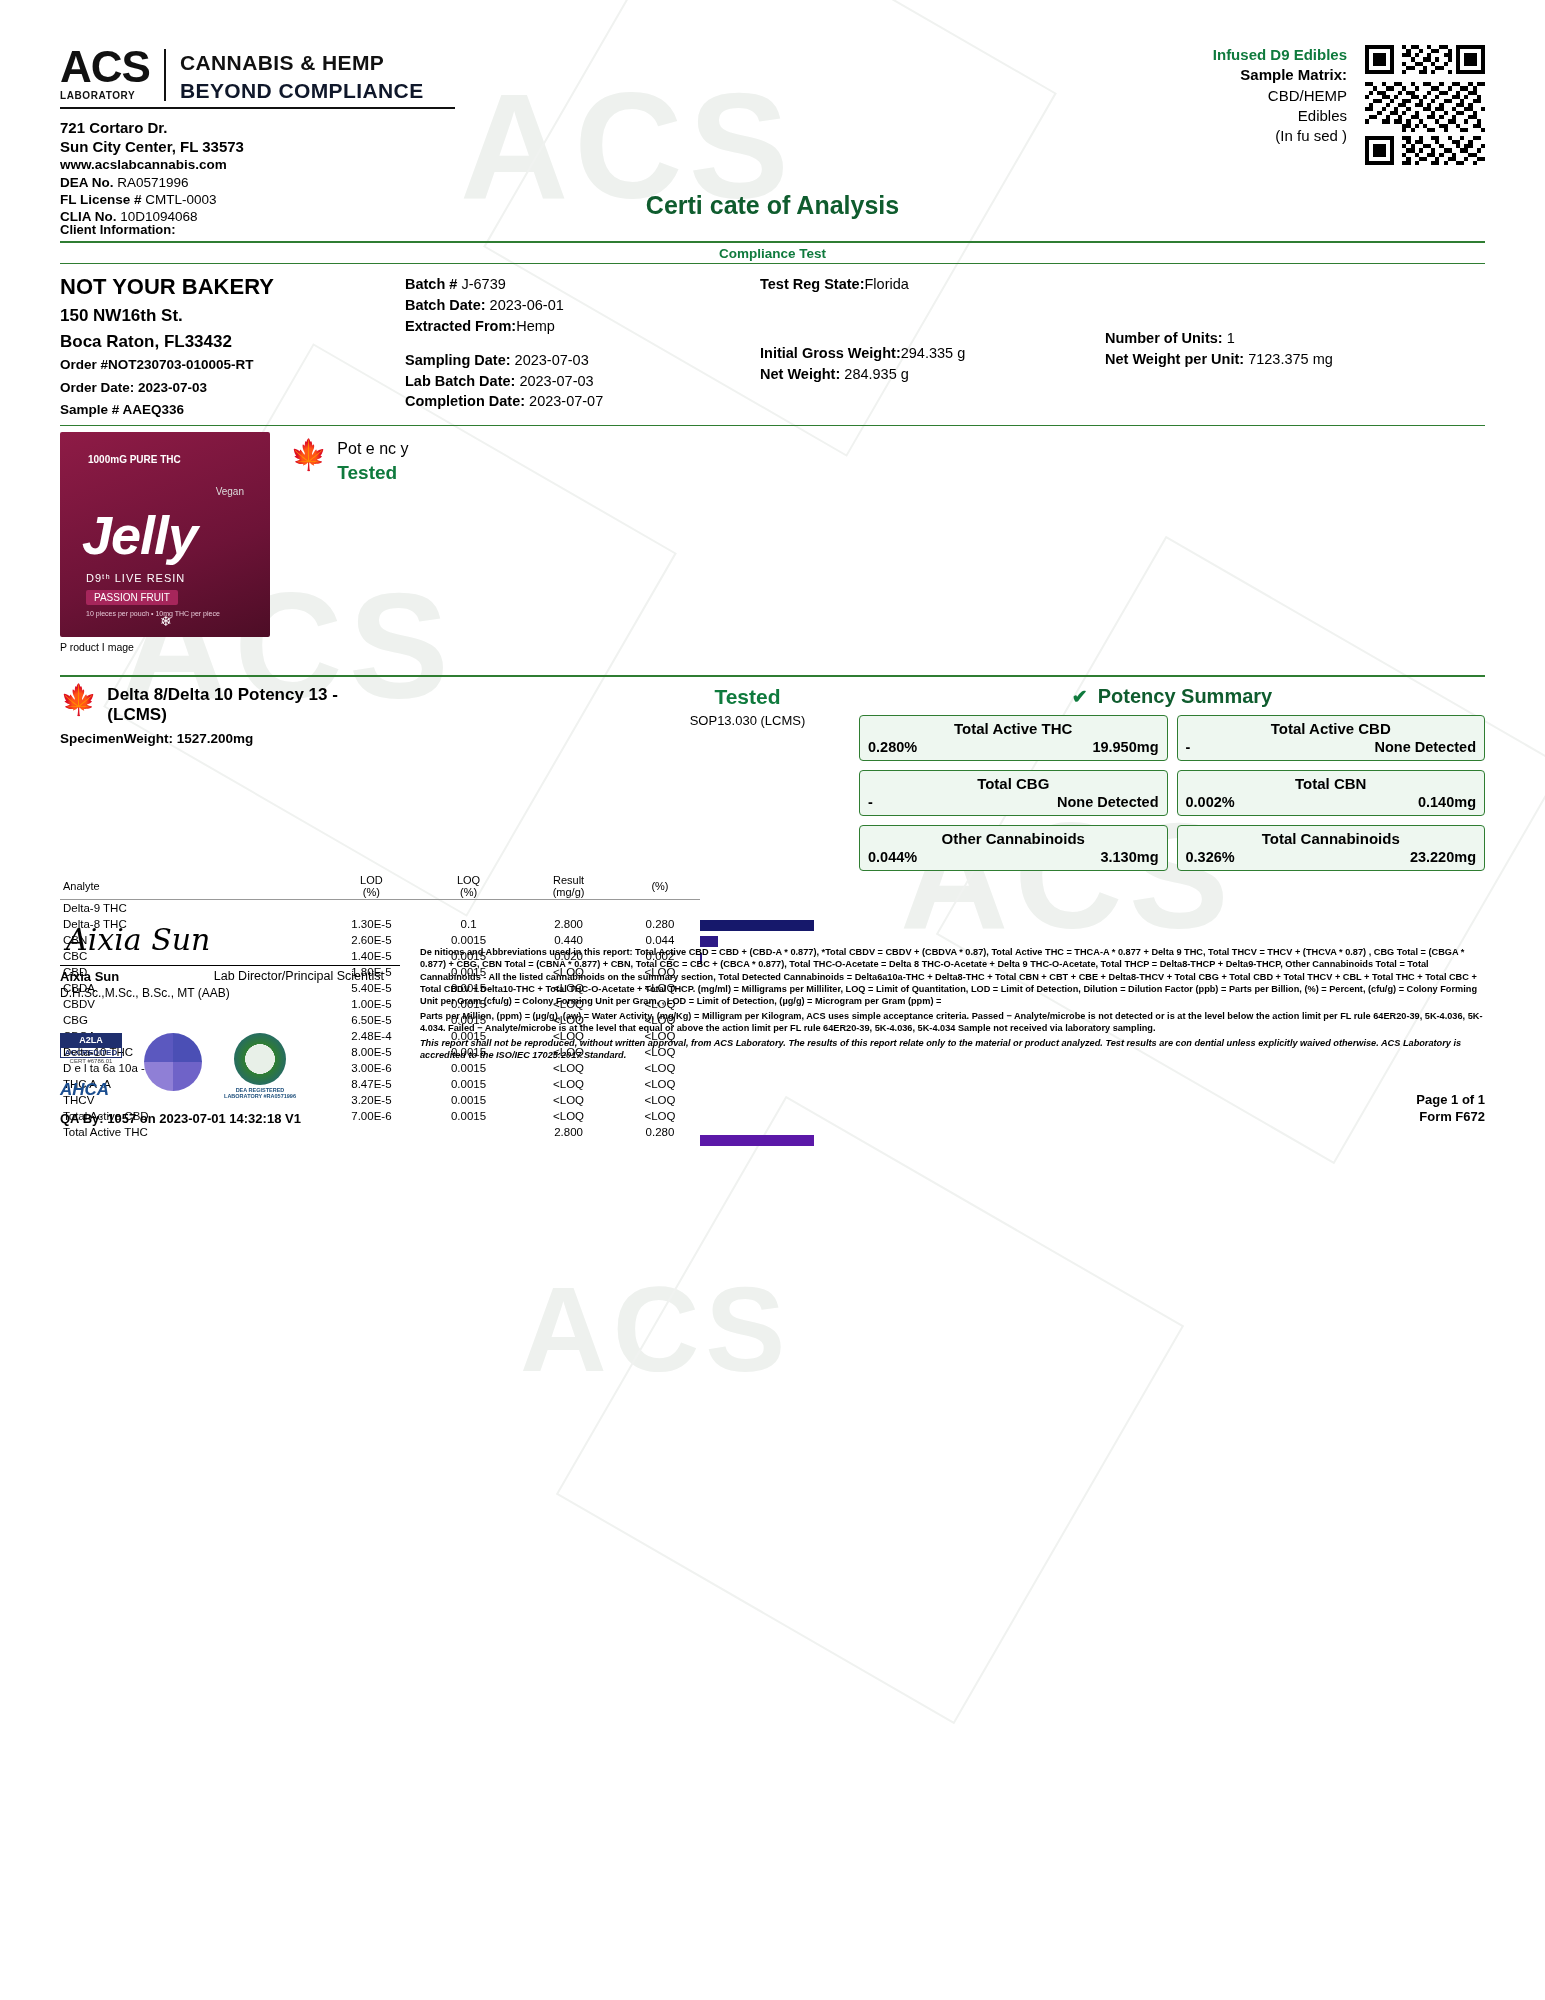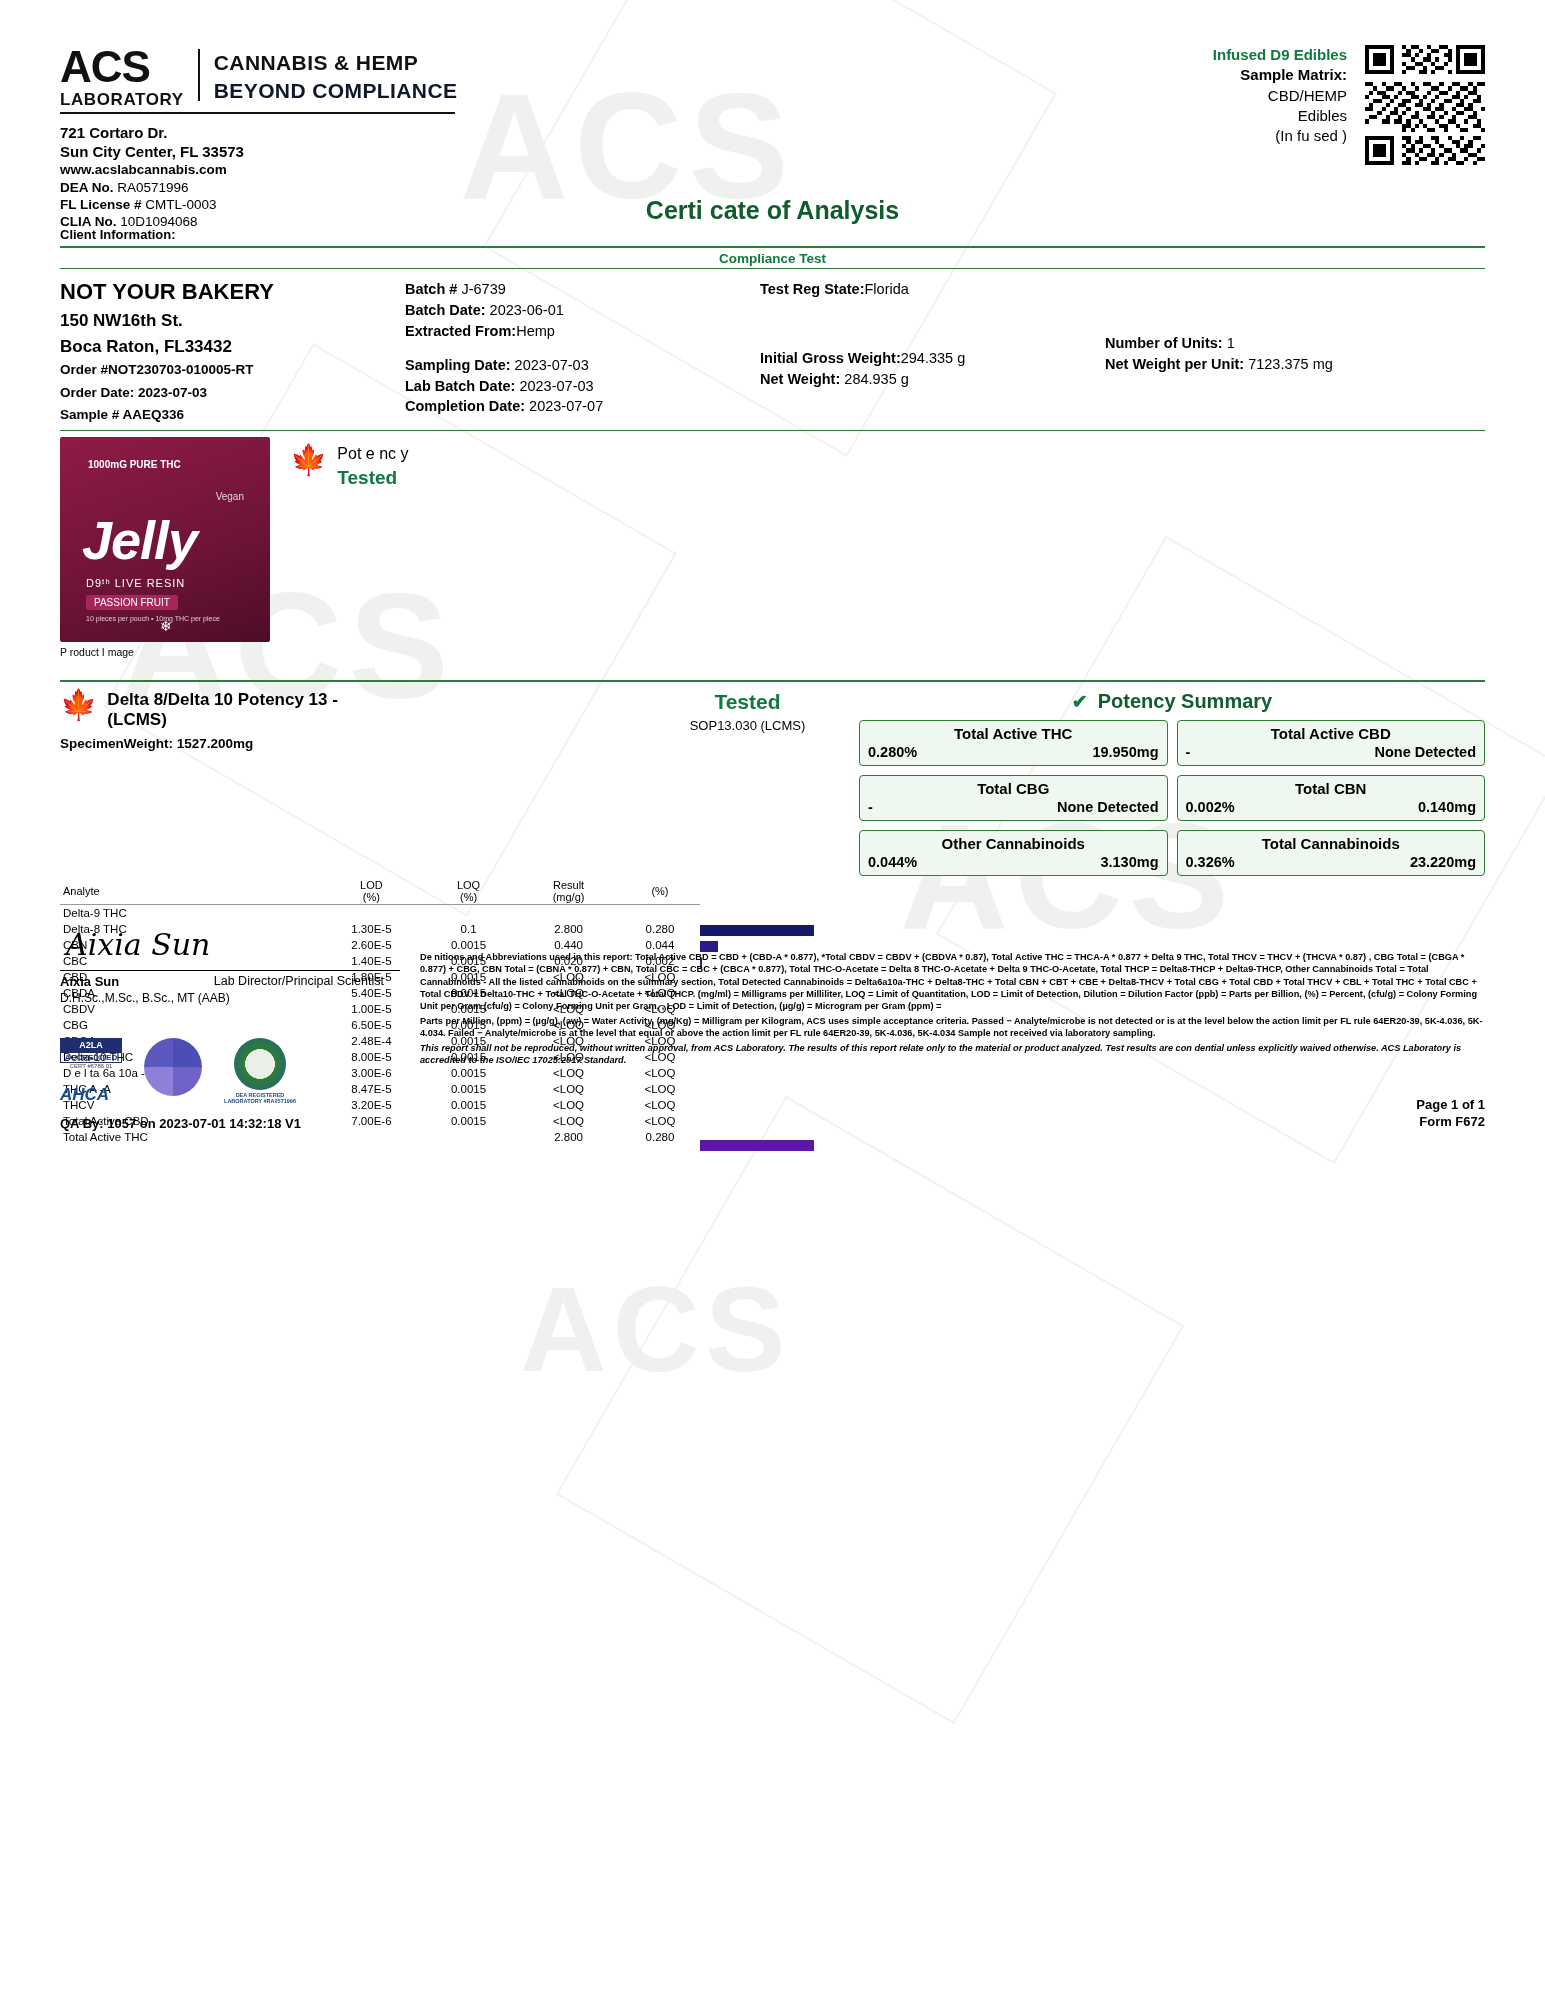--- a/index.html
+++ b/index.html
@@ -20,21 +20,21 @@
              color:#eef1ee; font-size:150px; letter-spacing:6px; }
   .wm-hex { position:absolute; border:2px solid #f0f2f0; }
 
   .content { position:relative; z-index:2; }
 
   
   .header { display:flex; justify-content:space-between; padding:45px 60px 0 60px; }
   .logo-block { display:flex; align-items:flex-start; }
   .acs-logo { line-height:1; }
   .acs-big { font-size:44px; font-weight:bold; letter-spacing:-1px; color:#111; font-family:"Liberation Sans", sans-serif; }
-  .acs-sub { font-size:17px; font-weight:bold; letter-spacing:0.6px; color:#111; margin-top:2px;}
+  .acs-sub { font-size:10px; font-weight:bold; letter-spacing:0.6px; color:#111; margin-top:2px;}
   .logo-divider { width:2px; background:#111; margin:4px 14px 0 14px; height:52px; }
   .logo-right { padding-top:6px; }
   .logo-right div:first-child { font-size:21px; font-weight:bold; letter-spacing:0.4px; color:#111; }
   .logo-right div:last-child { font-size:21px; font-weight:bold; letter-spacing:0.4px; color:#0f172a; margin-top:4px;}
   .logo-rule { height:2px; background:#111; width:395px; margin-top:4px; }
 
   .addr { margin-top:9px; font-size:15px; font-weight:bold; line-height:1.28; }
   .addr .web { font-weight:bold; font-size:13.5px; }
   .addr .lic { font-size:13.5px; font-weight:normal; }
   .addr .lic b { font-weight:bold; }

